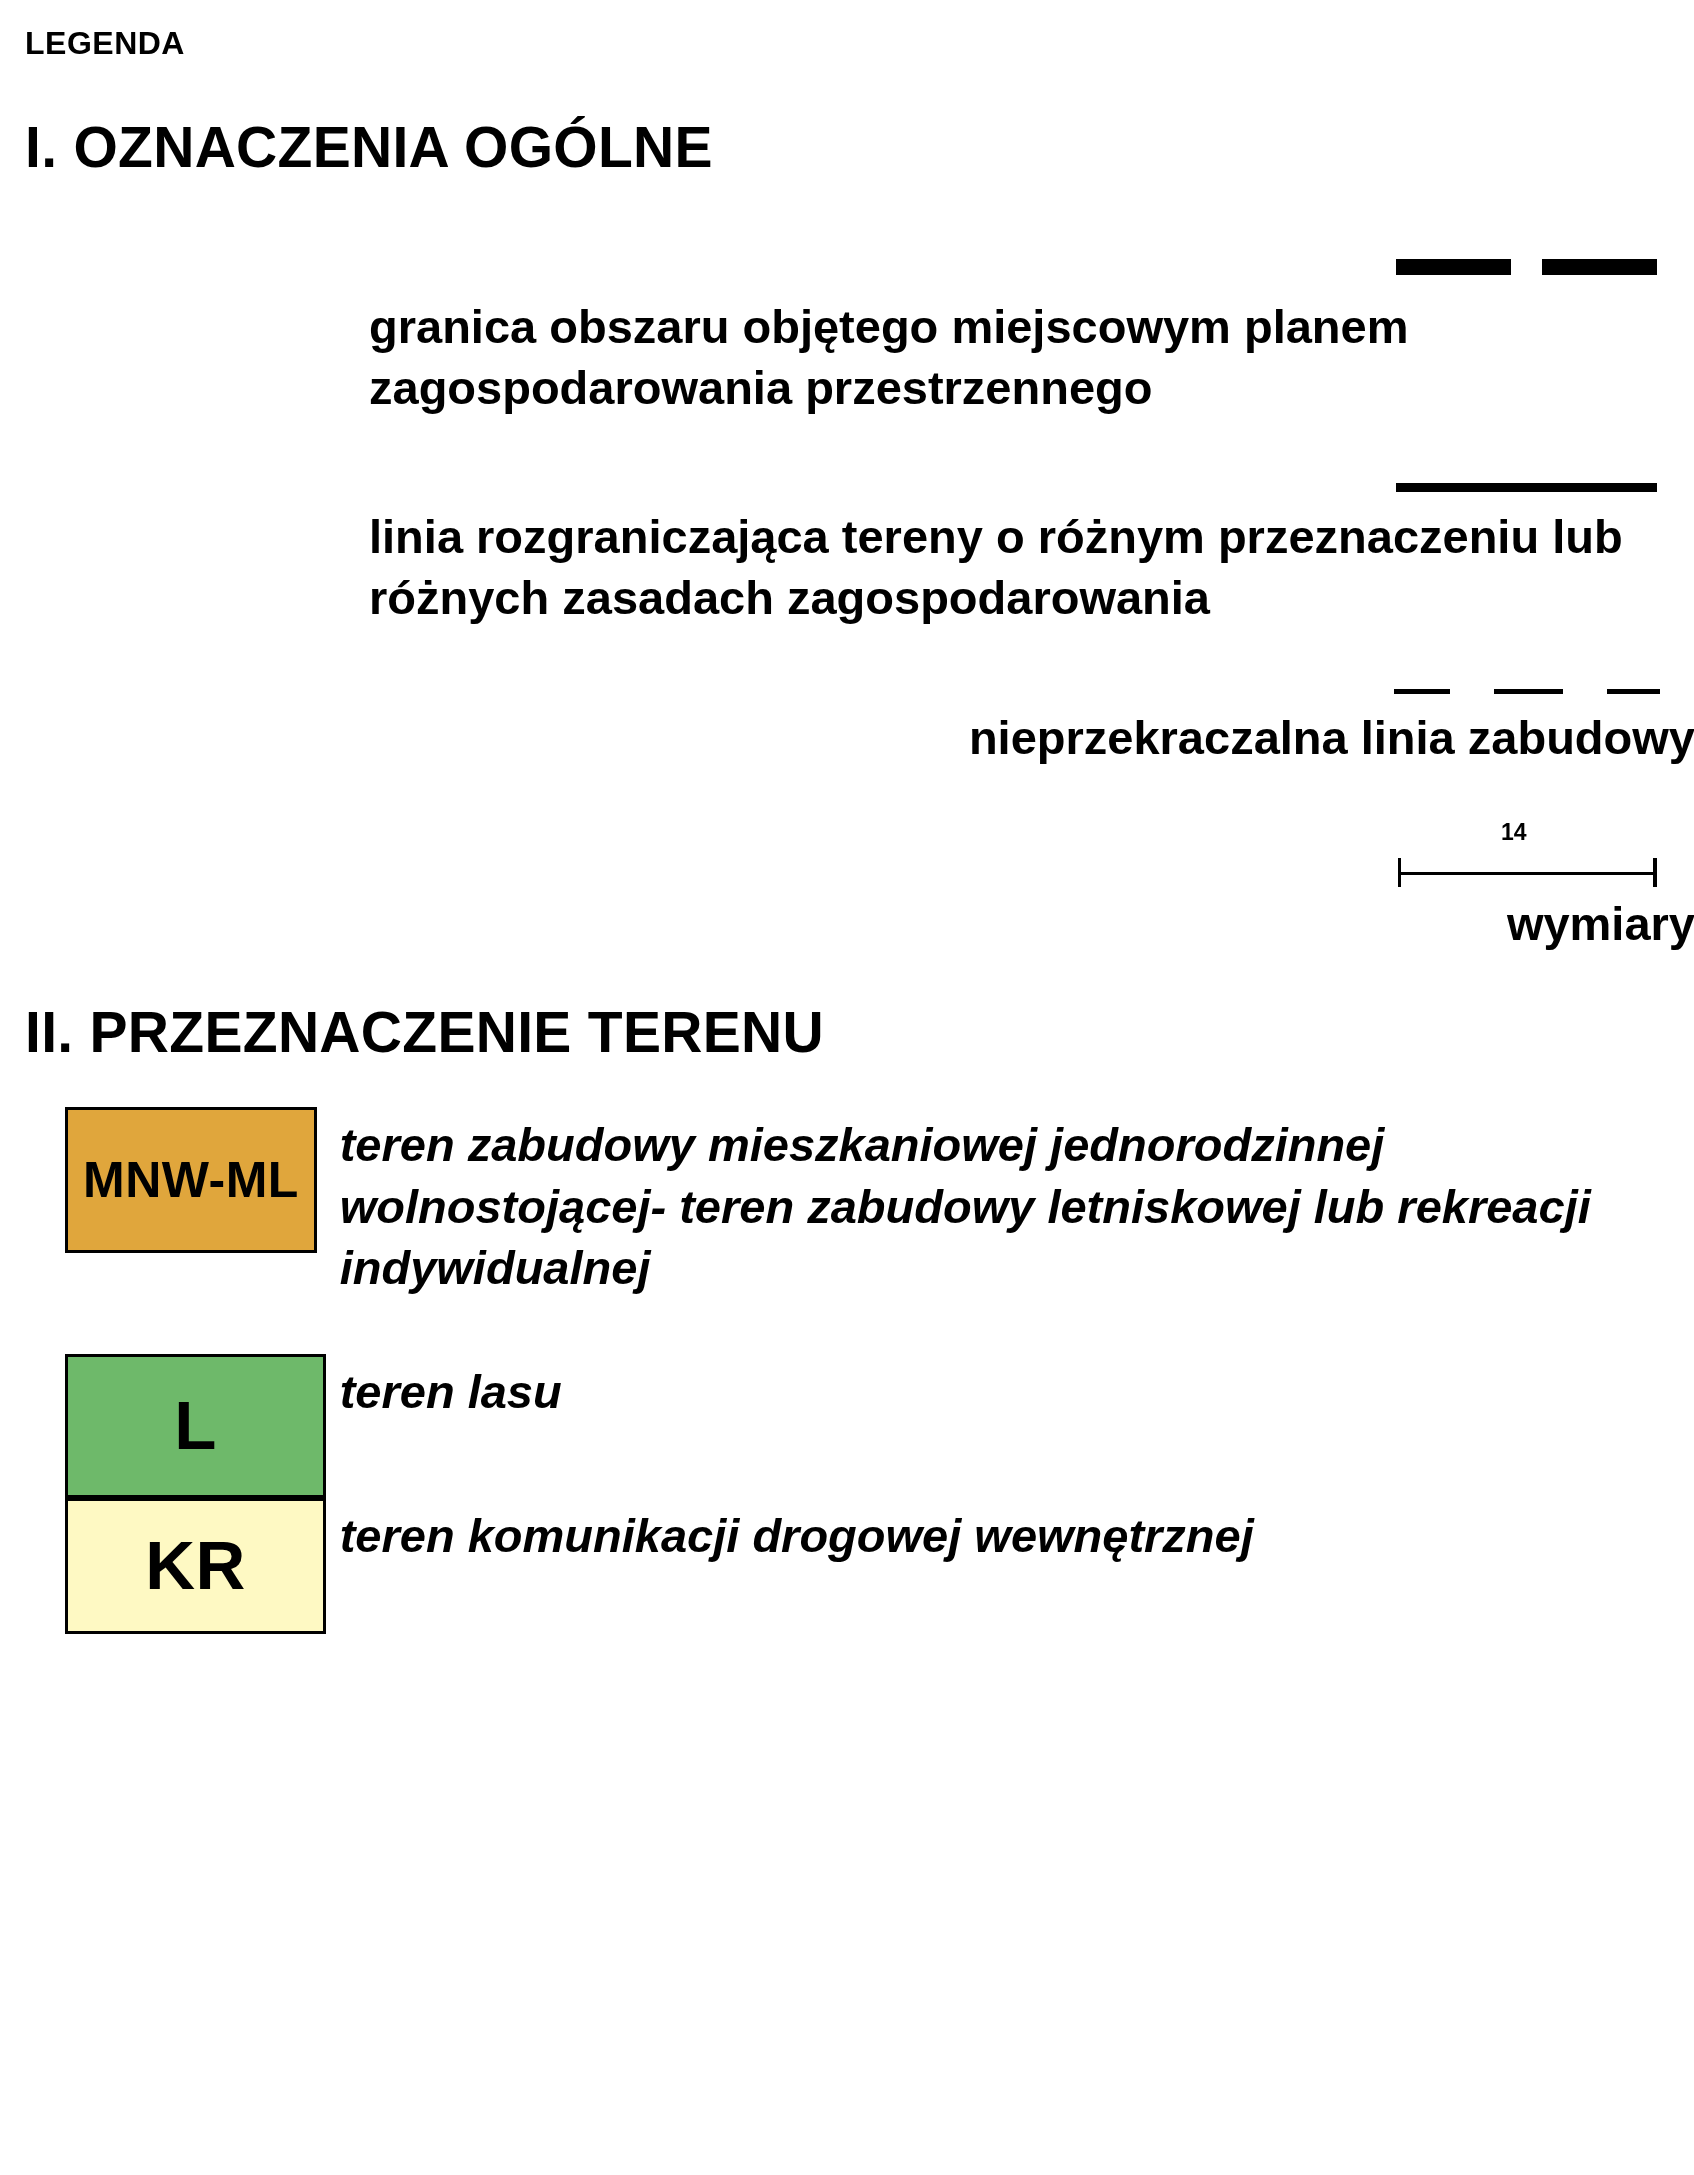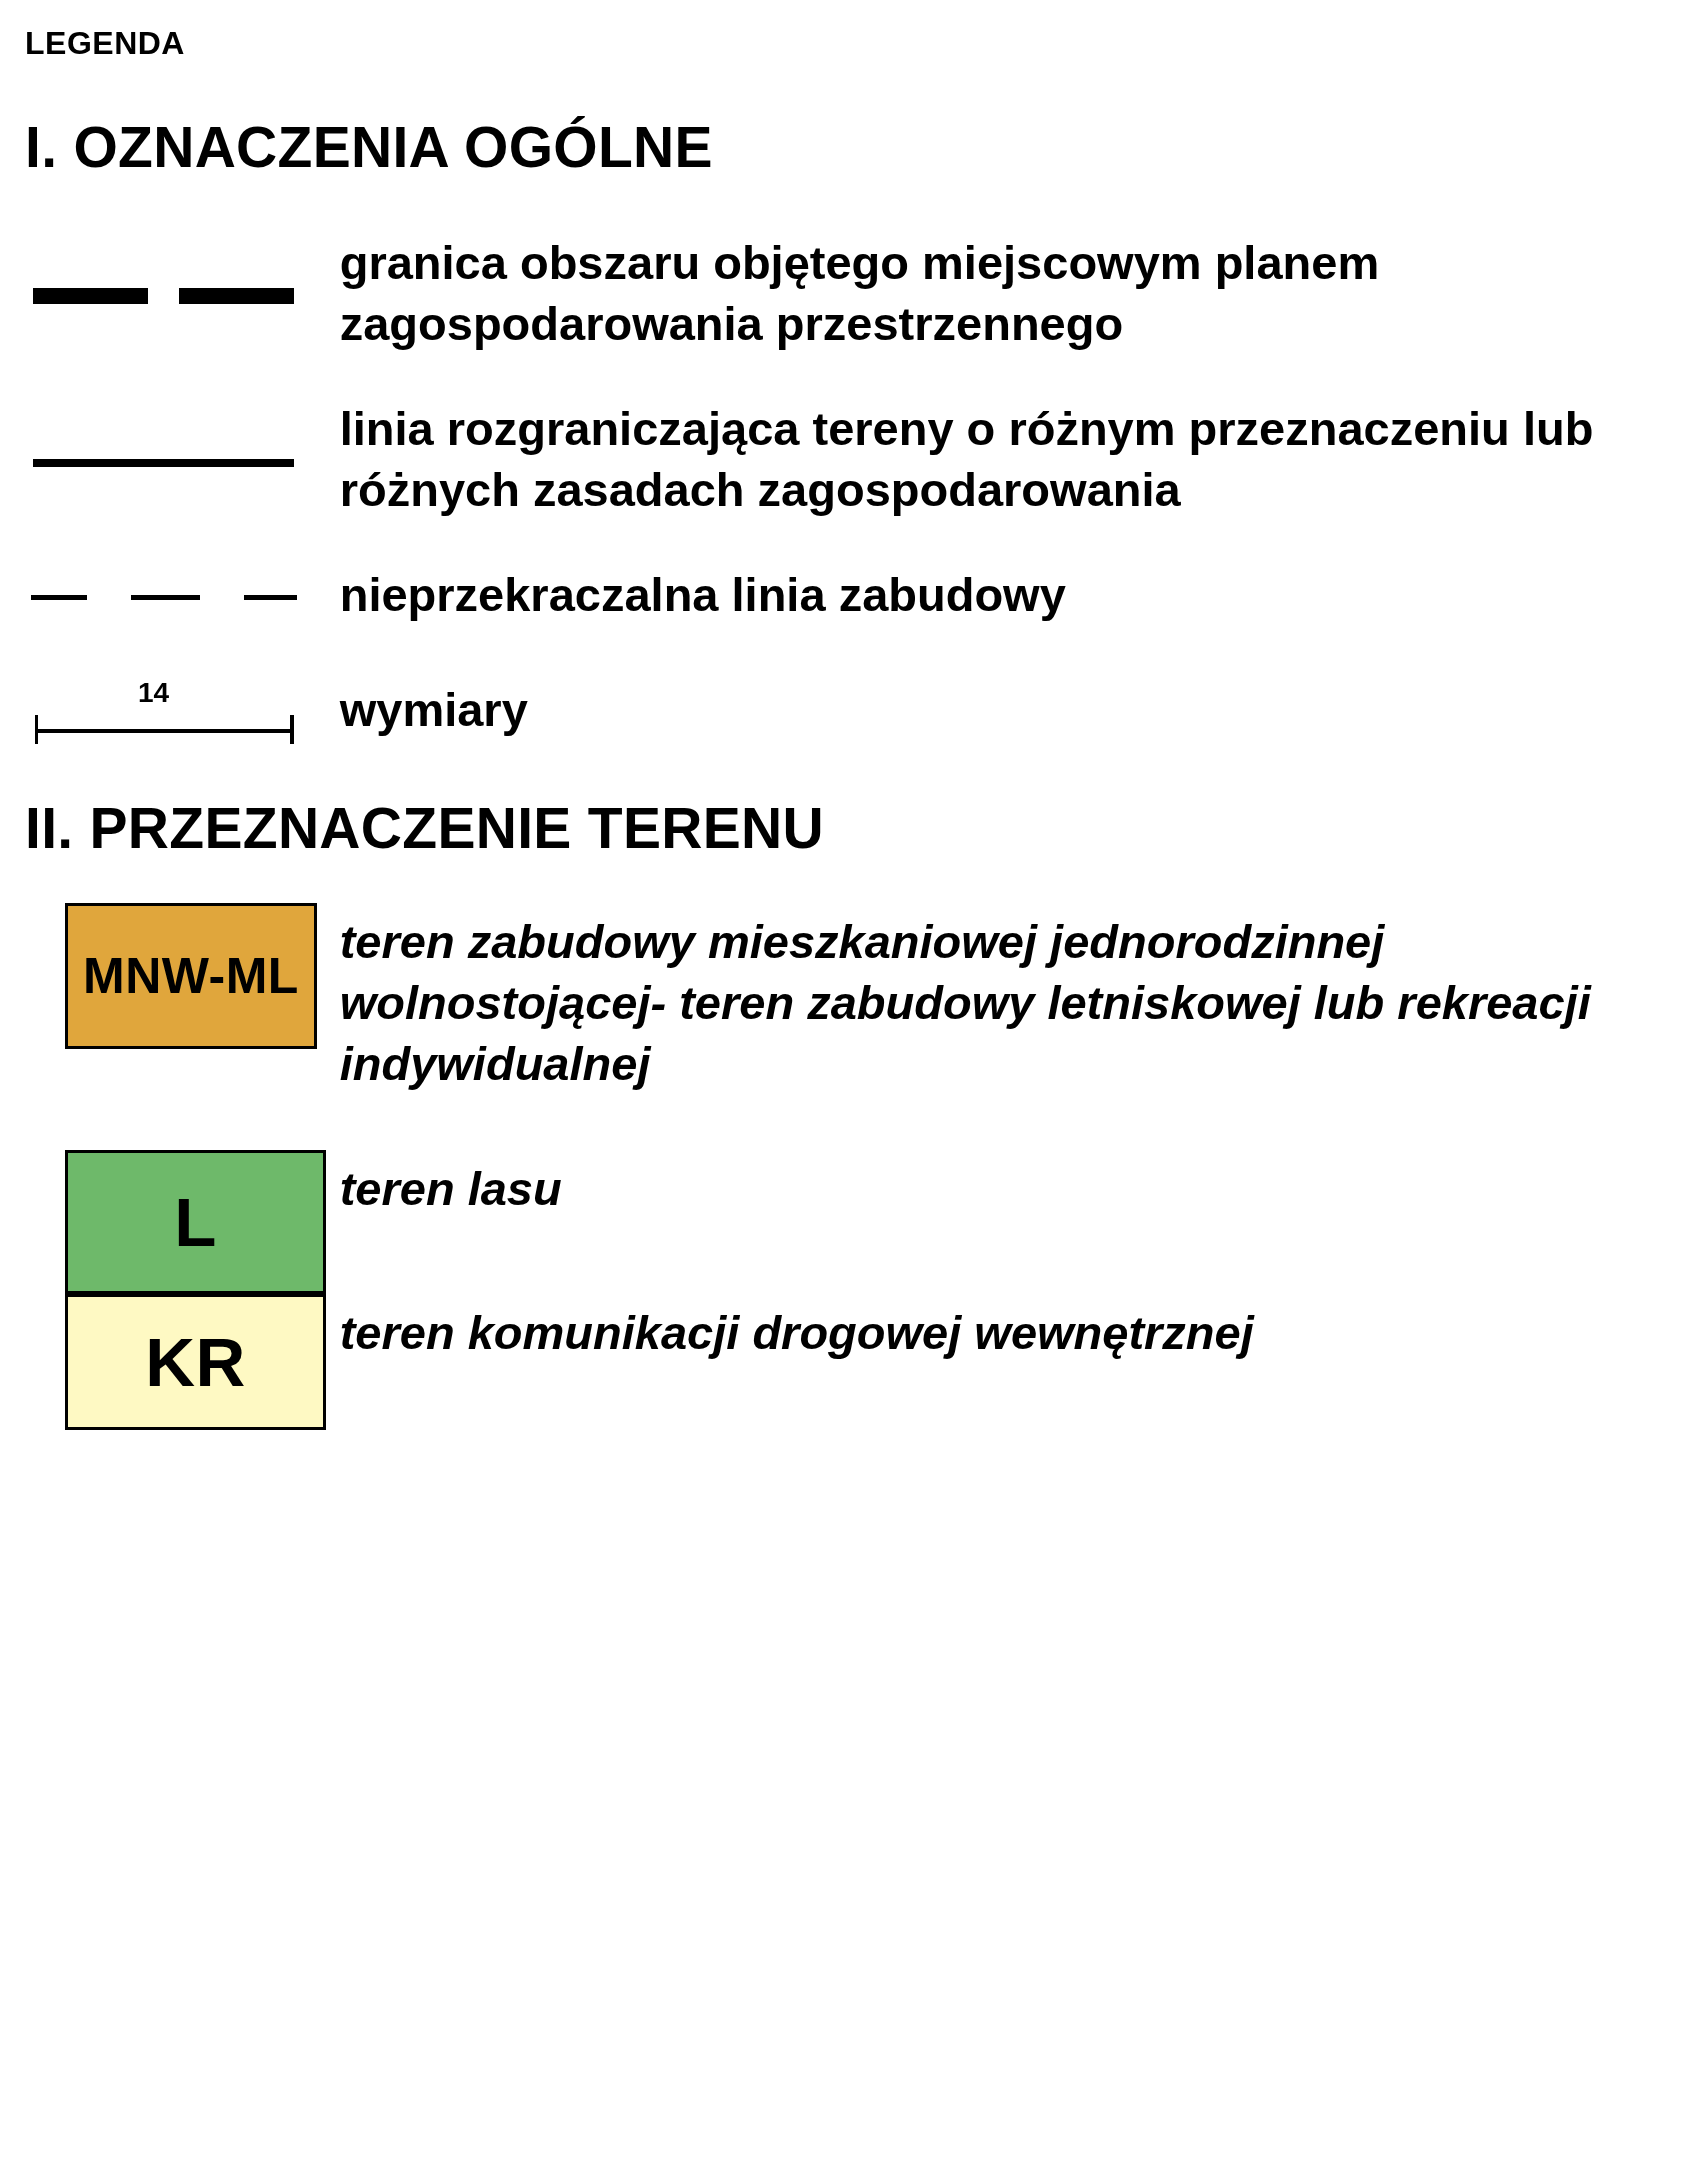--- a/index.html
+++ b/index.html
@@ -33,22 +33,23 @@
     letter-spacing: 0.3px;
     line-height: 1;
     margin: 0 0 56px 0;
   }
   .section-title.second {
     margin-top: 50px;
     margin-bottom: 46px;
   }
   .row {
     display: flex;
-    align-items: center;
+    align-items: flex-end;
     margin-bottom: 44px;
+    flex-direction: column;
   }
   .symbol {
     width: 307px;
     min-width: 307px;
     display: flex;
     align-items: center;
     justify-content: flex-start;
     padding-top: 5.8px;
   }
   .label {
@@ -125,21 +126,21 @@
     width: 3.8px;
     height: 29px;
     background: #000;
   }
   .sym-dim .t1 { left: 9.6px; }
   .sym-dim .t2 { left: 265px; }
   .sym-dim .dim-value {
     position: absolute;
     top: 3.8px;
     left: 113px;
-    font-size: 28px;
+    font-size: 23px;
     font-weight: 700;
     line-height: 1;
   }
 
   
   .chip {
     border: 3.8px solid #000;
     box-sizing: border-box;
     display: flex;
     align-items: center;

